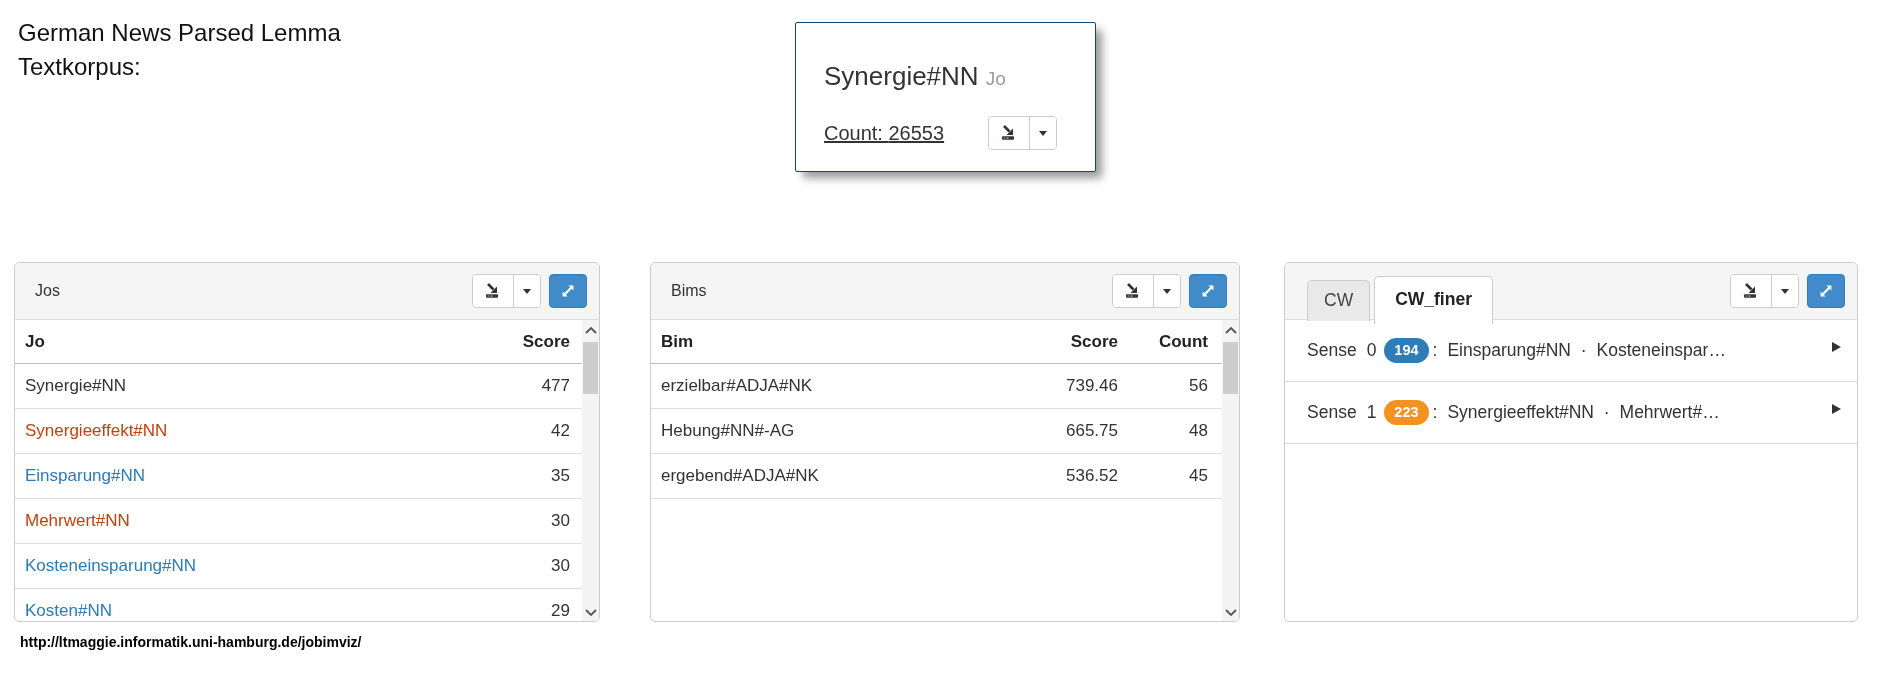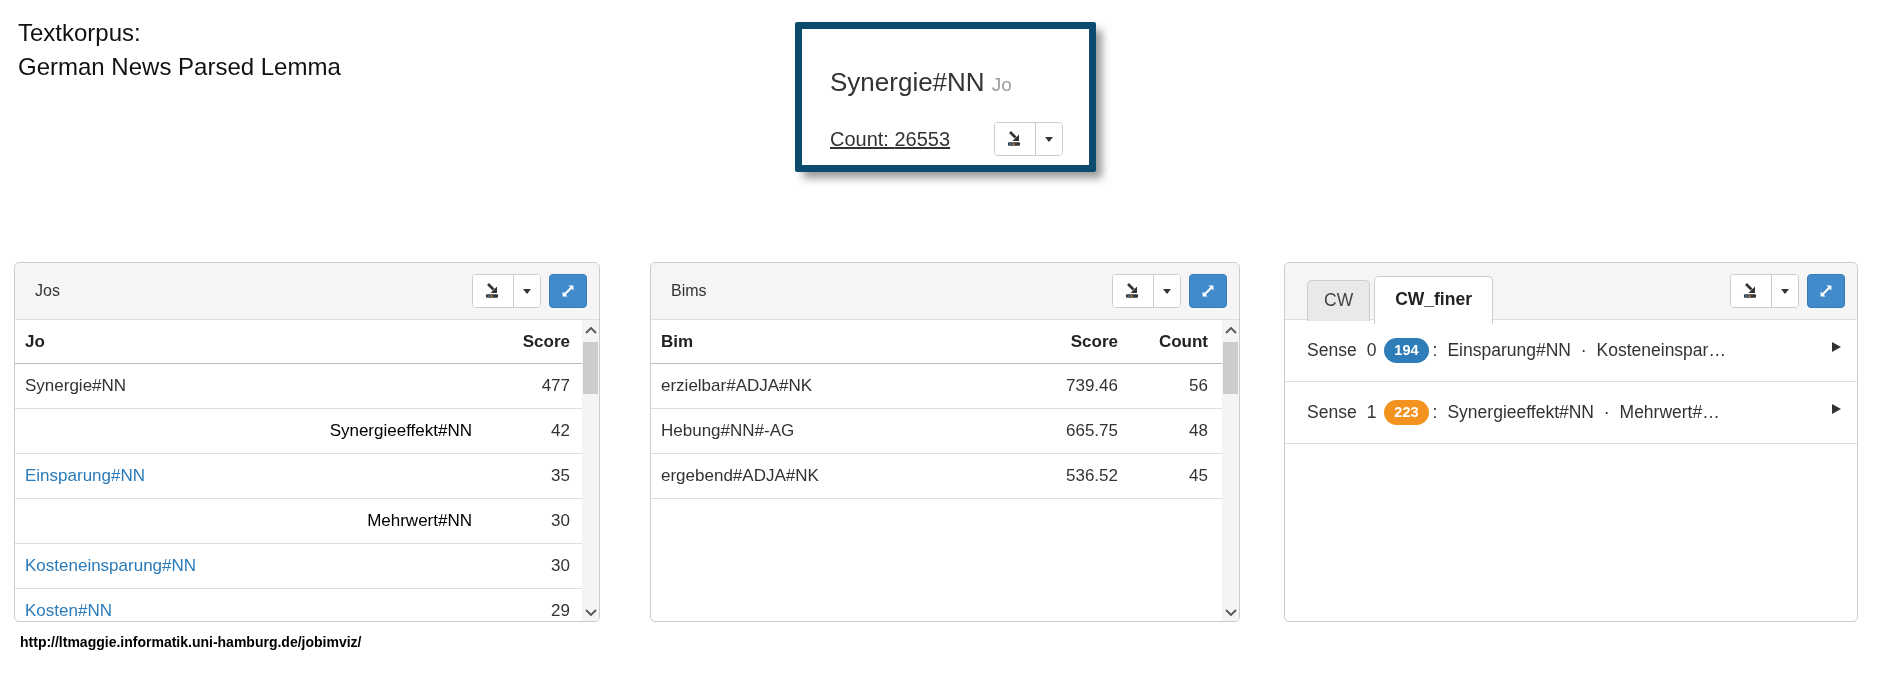--- a/index.html
+++ b/index.html
@@ -5,21 +5,21 @@
   * { margin:0; padding:0; box-sizing:border-box; }
   html,body { background:#fff; }
   body { font-family:"Liberation Sans", sans-serif; color:#333; }
   #app { position:relative; width:1886px; height:680px; background:#fff; overflow:hidden; }
 
   
   .corpus { position:absolute; left:18px; top:16px; font-size:24px; line-height:34px; color:#111; }
 
   
   .term-card { position:absolute; left:795px; top:22px; width:301px; height:150px;
-               background:#fff; border:7px solid #0c4a6e; border-radius:2px;
+               background:#fff; border:1px solid #0c4a6e; border-radius:2px;
                box-shadow:7px 7px 8px -1px rgba(70,70,70,0.55); }
   .term-card .title-row { position:absolute; left:28px; top:38px; white-space:nowrap; }
   .term-card .term { font-size:26px; color:#333; }
   .term-card .term-type { font-size:19px; color:#9e9e9e; margin-left:7px; }
   .term-card .count-row { position:absolute; left:28px; top:93px; display:flex; align-items:center;text-decoration:underline; }
   .term-card .count { font-size:20px; color:#333; white-space:nowrap; }
   .term-card .btn-group { margin-left:44px; }
 
   
   .btn-group { display:flex; align-items:stretch; height:34px; background:#fff;
@@ -45,21 +45,21 @@
   .tbl { position:absolute; left:0; top:0; right:17px; }
   .tbl-head { display:flex; height:44px; align-items:center; border-bottom:1px solid #bbb; font-weight:bold; font-size:17px; color:#222; }
   .tbl-row { display:flex; height:45px; align-items:center; border-bottom:1px solid #ddd; font-size:17px; }
   .tbl-row.tall { height:68px; }
   .cell-name { flex:1; padding-left:10px; overflow:hidden; white-space:nowrap; }
   .cell-name.wrap { white-space:normal; line-height:27px; }
   .cell-score { width:120px; text-align:right; padding-right:12px; }
   .cell-count { width:92px; text-align:right; padding-right:14px; }
   #panel-jos .cell-score { width:110px; padding-right:12px; }
   .link-dark { color:#333; }
-  .link-orange { color:#000000; cursor:pointer;text-align:right; }
+  .link-orange { color:#c2410c; cursor:pointer; }
   .link-blue { color:#2b7bb9; cursor:pointer; }
 
   
   .scrollbar { position:absolute; top:0; right:0; width:17px; height:100%; background:#f4f4f4; }
   .scroll-up, .scroll-down { position:absolute; left:0; width:17px; height:16px; display:flex; align-items:center; justify-content:center; cursor:pointer; }
   .scroll-up { top:2px; } .scroll-down { bottom:2px; }
   .scroll-thumb { position:absolute; left:1px; width:15px; top:22px; height:52px; background:#ccc; cursor:pointer; }
 
   
   #panel-senses .panel-heading { padding-left:0; }
@@ -84,22 +84,22 @@
   .footer-url { position:absolute; left:20px; top:634px; font-size:14px; font-weight:bold; color:#000; }
 
   svg { display:block; }
 </style>
 </head>
 <body>
 
 <div id="app">
 
   <div class="corpus">
+    <div>German News Parsed Lemma</div>
     <div>Textkorpus:</div>
-    <div>German News Parsed Lemma</div>
   </div>
 
   <div class="term-card">
     <div class="title-row">
       <span class="term">Synergie#NN</span><span class="term-type">Jo</span>
     </div>
     <div class="count-row">
       <span class="count">
         <span>Count:</span>
         <span>26553</span>

